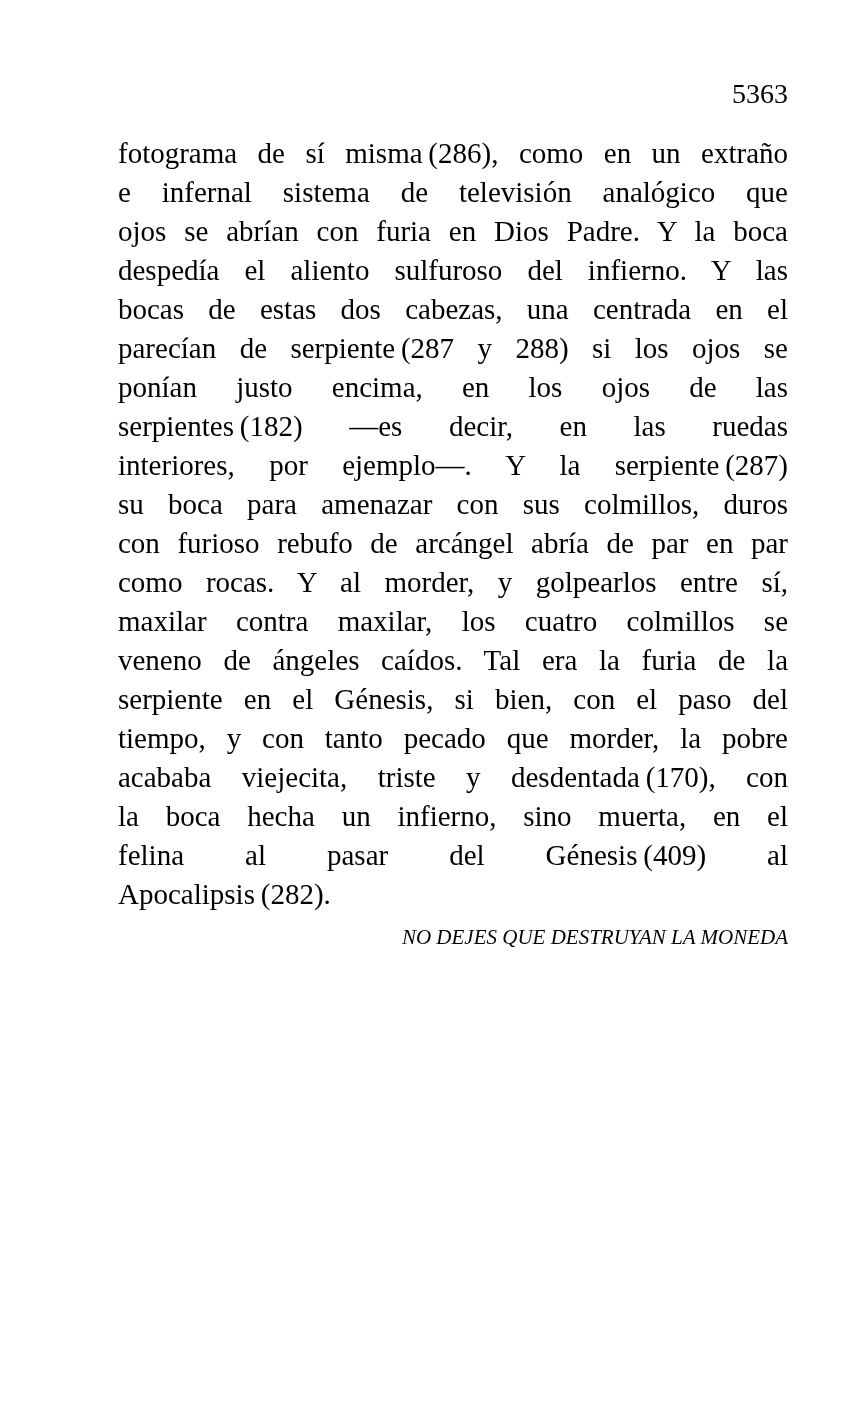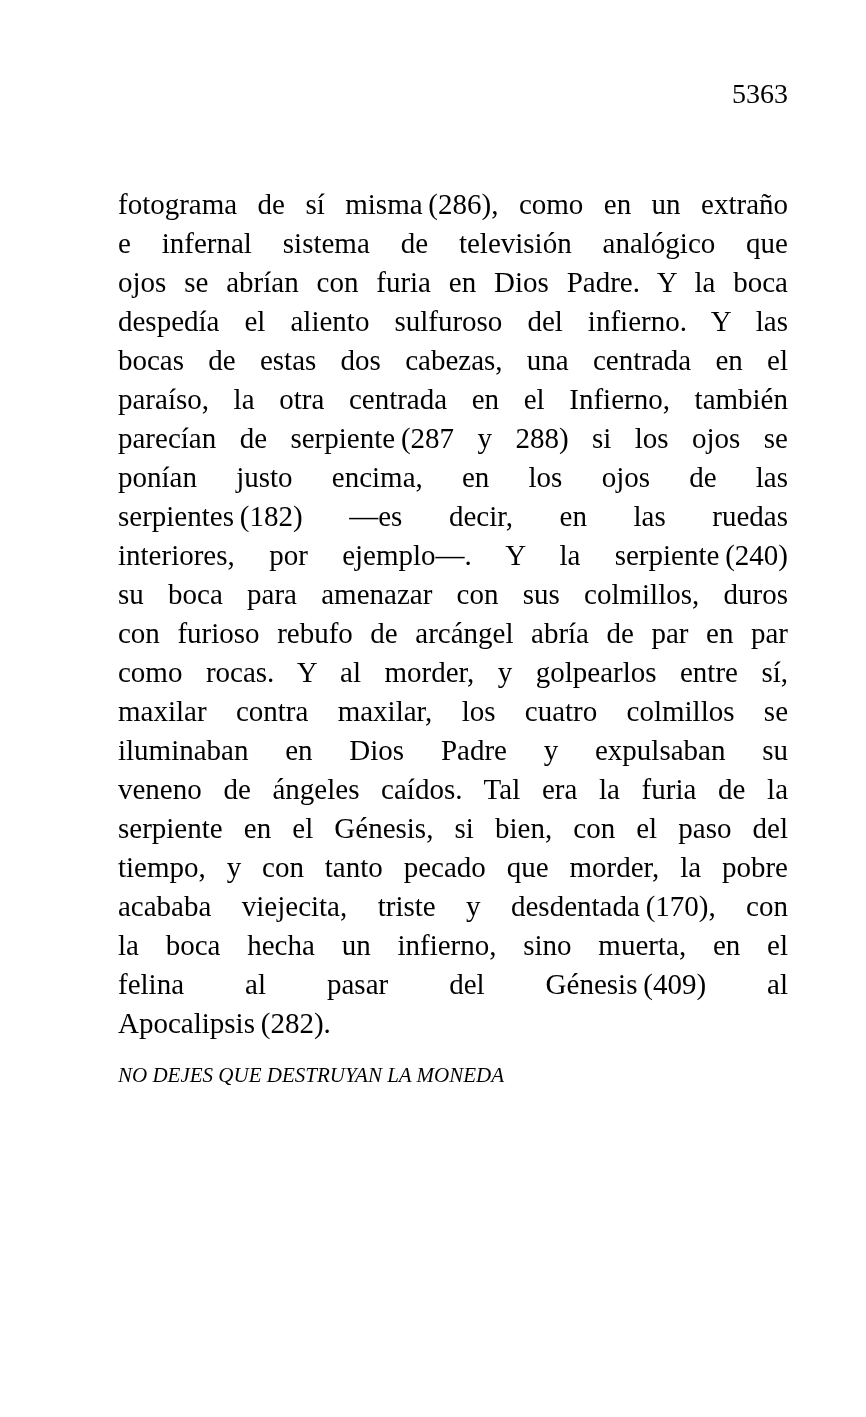--- a/index.html
+++ b/index.html
@@ -22,67 +22,65 @@
     font-size: 28px;
     line-height: 36px;
     text-align: right;
     white-space: nowrap;
   }
   .paragraph {
     margin: 0;
     padding: 0;
   }
   .paragraph.p1 {
-    margin-top: 73px;
+    margin-top: 22px;
   }
   .line {
     font-size: 29px;
     line-height: 39px;
     text-align: justify;
     text-align-last: justify;
     white-space: normal;
   }
   .line.last {
     text-align-last: left;
   }
   .line.indent {
     text-indent: 39px;
   }
   .section-heading {
     font-size: 21px;
     line-height: 39px;
     font-style: italic;
-    text-align: left;
-    margin-top: 13px;
+    text-align: right;
+    margin-top: 4px;
     margin-bottom: 14px;
   }
 </style>
 </head>
 <body>
 
 <div class="page">
 
   <div class="page-number">5363</div>
 
   <div class="paragraph p1">
     <div class="line">fotograma de sí misma (286), como en un extraño</div>
     <div class="line">e infernal sistema de televisión analógico que</div>
     <div class="line">ojos se abrían con furia en Dios Padre. Y la boca</div>
     <div class="line">despedía el aliento sulfuroso del infierno. Y las</div>
     <div class="line">bocas de estas dos cabezas, una centrada en el</div>
-    <div class="line">paraíso, la otra centrada en el Infierno, también</div>
     <div class="line">parecían de serpiente (287 y 288) si los ojos se</div>
     <div class="line">ponían justo encima, en los ojos de las</div>
     <div class="line">serpientes (182) —es decir, en las ruedas</div>
-    <div class="line">interiores, por ejemplo—. Y la serpiente (240)</div>
+    <div class="line">interiores, por ejemplo—. Y la serpiente (287)</div>
     <div class="line">su boca para amenazar con sus colmillos, duros</div>
     <div class="line">con furioso rebufo de arcángel abría de par en par</div>
     <div class="line">como rocas. Y al morder, y golpearlos entre sí,</div>
     <div class="line">maxilar contra maxilar, los cuatro colmillos se</div>
-    <div class="line">iluminaban en Dios Padre y expulsaban su</div>
     <div class="line">veneno de ángeles caídos. Tal era la furia de la</div>
     <div class="line">serpiente en el Génesis, si bien, con el paso del</div>
     <div class="line">tiempo, y con tanto pecado que morder, la pobre</div>
     <div class="line">acababa viejecita, triste y desdentada (170), con</div>
     <div class="line">la boca hecha un infierno, sino muerta, en el</div>
     <div class="line">felina al pasar del Génesis (409) al</div>
     <div class="line last">Apocalipsis (282).</div>
   </div>
 
   <div class="section-heading">NO DEJES QUE DESTRUYAN LA MONEDA</div>

